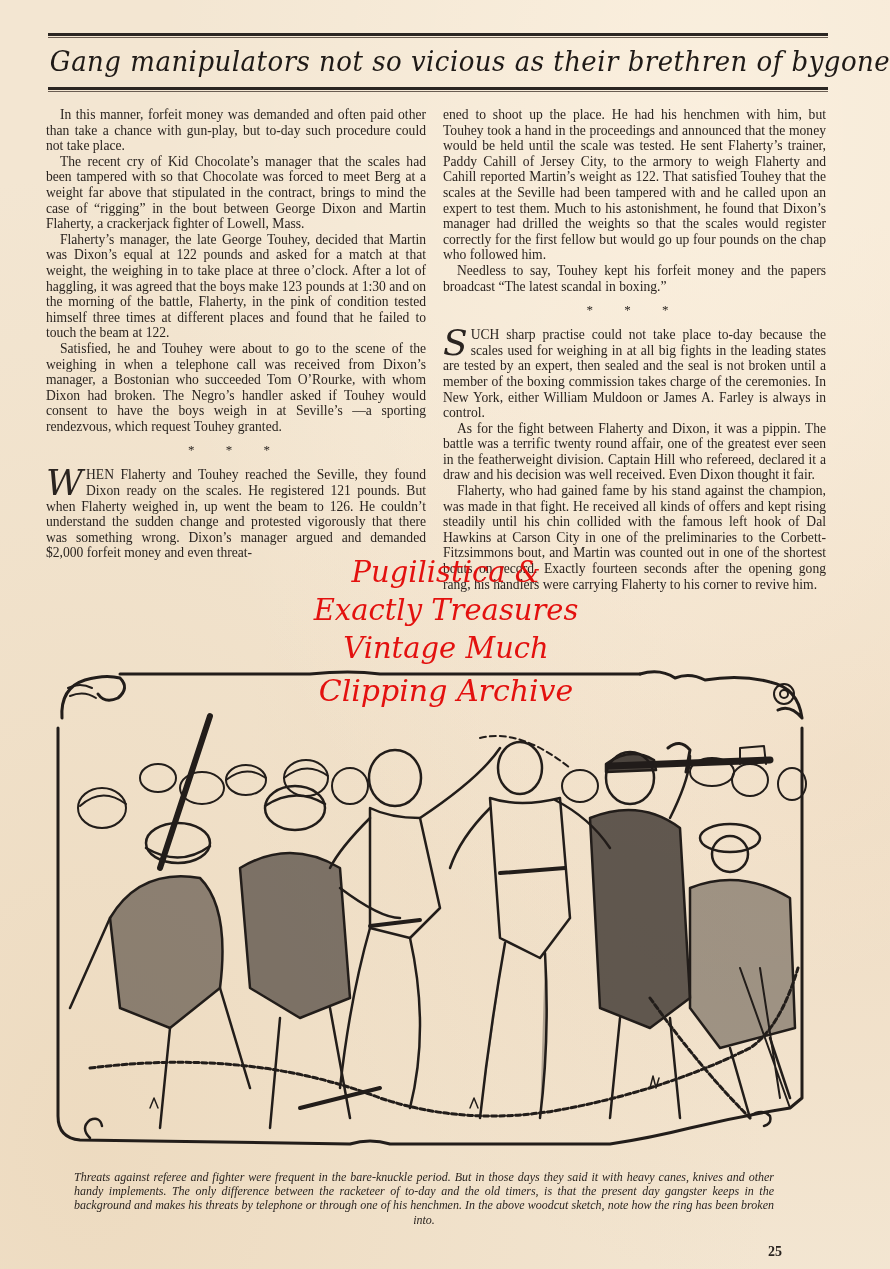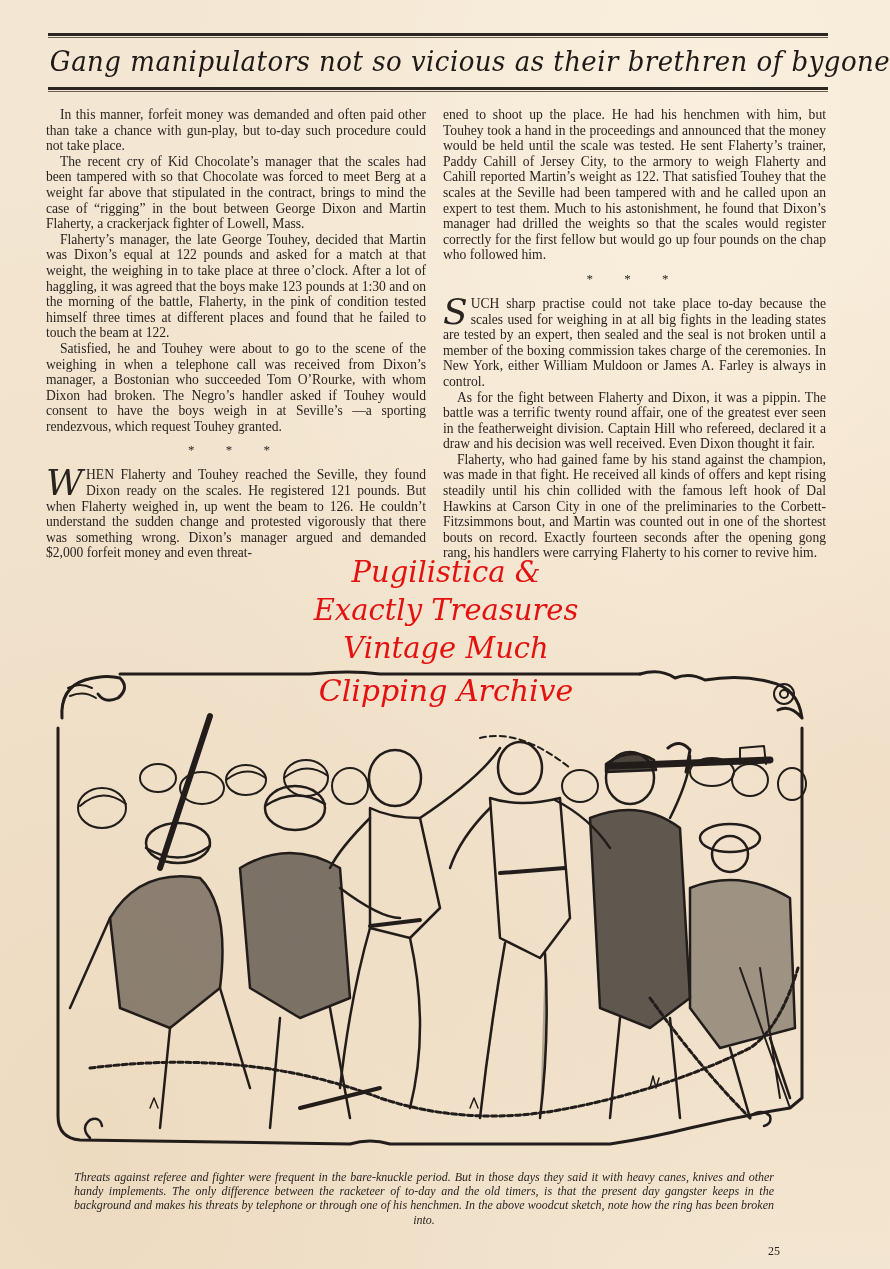--- a/index.html
+++ b/index.html
@@ -62,21 +62,21 @@
       position: absolute; left: 50px; top: 668px; width: 760px; height: 486px;
     }
     .illustration svg { width: 100%; height: 100%; display: block; }
 
     .caption {
       position: absolute; left: 74px; top: 1170px; width: 700px;
       font-style: italic; font-size: 12px; line-height: 14.2px; text-align: justify;
       text-align-last: center; color: #2a2420;
     }
     .page-number {
-      position: absolute; left: 768px; top: 1244px; font-size: 12px; font-weight: normal; color: #2a2420;
+      position: absolute; left: 768px; top: 1244px; font-size: 14px; font-weight: bold; color: #2a2420;
     }
   </style>
 </head>
 <body>
 
 <div class="page">
 
   <div class="header-rule top"></div>
   <div class="headline">Gang manipulators not so vicious as their brethren of bygone days</div>
   <div class="header-rule bottom"></div>
@@ -87,20 +87,21 @@
     <p>Flaherty’s manager, the late George Touhey, decided that Martin was Dixon’s equal at 122 pounds and asked for a match at that weight, the weighing in to take place at three o’clock. After a lot of haggling, it was agreed that the boys make 123 pounds at 1:30 and on the morning of the battle, Flaherty, in the pink of condition tested himself three times at different places and found that he failed to touch the beam at 122.</p>
     <p>Satisfied, he and Touhey were about to go to the scene of the weighing in when a telephone call was received from Dixon’s manager, a Bostonian who succeeded Tom O’Rourke, with whom Dixon had broken. The Negro’s handler asked if Touhey would consent to have the boys weigh in at Seville’s —a sporting rendezvous, which request Touhey granted.</p>
     <div class="stars">* * *</div>
     <p class="dropcap-para">
       <span class="dropcap">W</span><span>HEN Flaherty and Touhey reached the Seville, they found Dixon ready on the scales. He registered 121 pounds. But when Flaherty weighed in, up went the beam to 126. He couldn’t understand the sudden change and protested vigorously that there was something wrong. Dixon’s manager argued and demanded $2,000 forfeit money and even threat-</span>
     </p>
   </div>
 
   <div class="column col-right">
     <p class="no-indent">ened to shoot up the place. He had his henchmen with him, but Touhey took a hand in the proceedings and announced that the money would be held until the scale was tested. He sent Flaherty’s trainer, Paddy Cahill of Jersey City, to the armory to weigh Flaherty and Cahill reported Martin’s weight as 122. That satisfied Touhey that the scales at the Seville had been tampered with and he called upon an expert to test them. Much to his astonishment, he found that Dixon’s manager had drilled the weights so that the scales would register correctly for the first fellow but would go up four pounds on the chap who followed him.</p>
+    <p>Needless to say, Touhey kept his forfeit money and the papers broadcast “The latest scandal in boxing.”</p>
     <div class="stars">* * *</div>
     <p class="dropcap-para">
       <span class="dropcap">S</span><span>UCH sharp practise could not take place to-day because the scales used for weighing in at all big fights in the leading states are tested by an expert, then sealed and the seal is not broken until a member of the boxing commission takes charge of the ceremonies. In New York, either William Muldoon or James A. Farley is always in control.</span>
     </p>
     <p>As for the fight between Flaherty and Dixon, it was a pippin. The battle was a terrific twenty round affair, one of the greatest ever seen in the featherweight division. Captain Hill who refereed, declared it a draw and his decision was well received. Even Dixon thought it fair.</p>
     <p>Flaherty, who had gained fame by his stand against the champion, was made in that fight. He received all kinds of offers and kept rising steadily until his chin collided with the famous left hook of Dal Hawkins at Carson City in one of the preliminaries to the Corbett-Fitzsimmons bout, and Martin was counted out in one of the shortest bouts on record. Exactly fourteen seconds after the opening gong rang, his handlers were carrying Flaherty to his corner to revive him.</p>
   </div>
 
   <div class="illustration">
     <svg viewBox="0 0 760 486" preserveAspectRatio="none">

